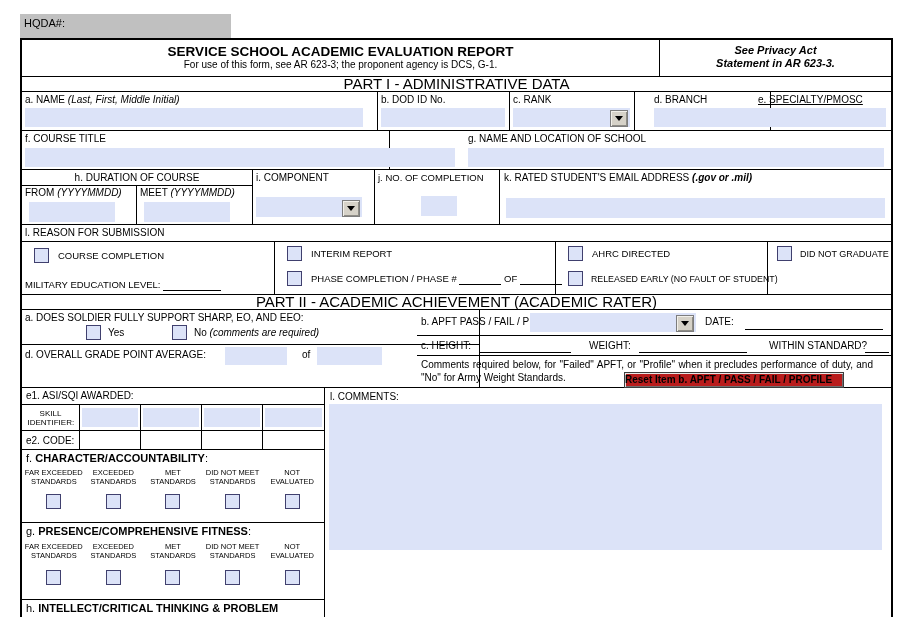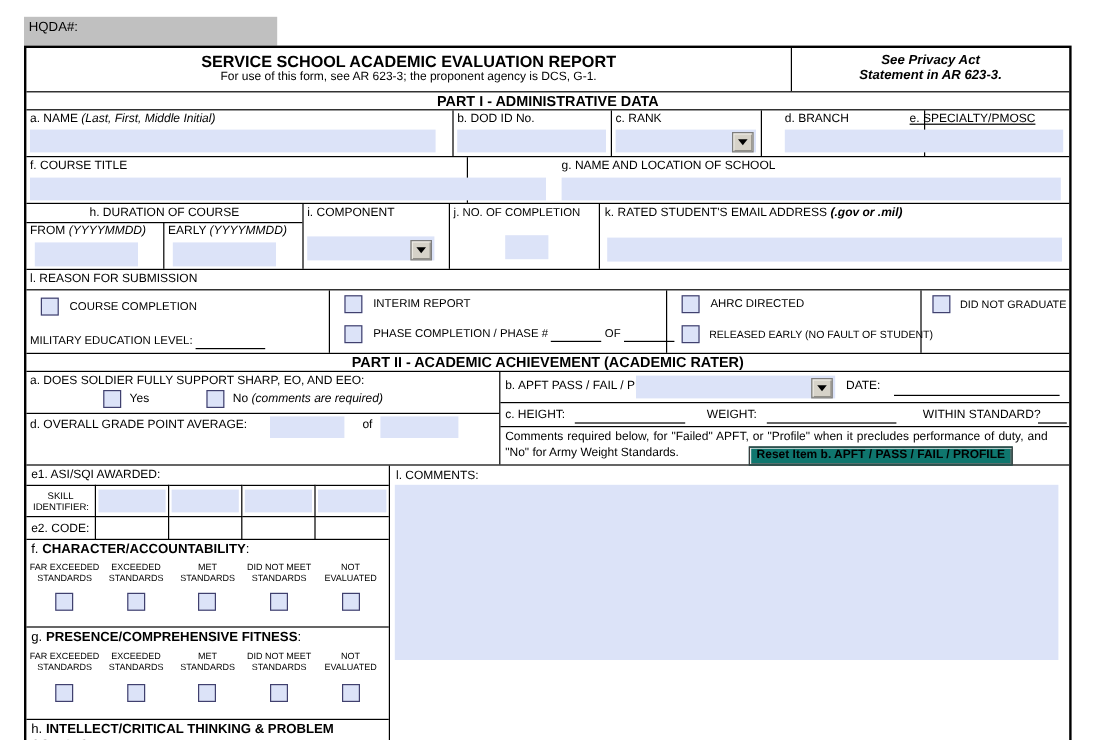--- a/index.html
+++ b/index.html
@@ -16,33 +16,33 @@
   .ddbtn{position:absolute;right:2px;top:2px;width:16px;height:15px;background:#d6d2c8;
          border:1px solid #7d7d7d;box-shadow:inset 1px 1px 0 #f2f0ea, inset -1px -1px 0 #8f8d86;
          display:flex;align-items:center;justify-content:center;}
   .tri{width:0;height:0;border-left:4px solid transparent;border-right:4px solid transparent;
        border-top:5px solid #000;}
   .form{position:absolute;left:20px;top:38px;width:873px;height:600px;border:2px solid #000;
         box-sizing:border-box;background:#fff;}
   .cell{position:absolute;box-sizing:border-box;border-right:1px solid #000;top:0;bottom:0;}
   .cell.last{border-right:none;}
   .row{position:absolute;left:0;right:0;border-bottom:1px solid #000;box-sizing:border-box;}
-  .bar{font-size:12px;font-weight:bold;text-align:center;line-height:14px;}
+  .bar{font-size:15px;font-weight:normal;text-align:center;line-height:14px;}
   .rate-head{font-size:7.5px;line-height:9px;text-align:center;font-weight:normal;}
   .rate-col{flex:1;display:flex;flex-direction:column;align-items:center;}
   .sec-title{font-size:11px;line-height:13px;padding:2px 0 0 4px;}
   .sec-title b{font-size:11px;}
   .skill-grid{position:absolute;left:0;right:0;top:16px;display:grid;
               grid-template-columns:58px 1fr 1fr 1fr 1fr;grid-template-rows:26px 20px;}
   .skill-grid>div{border-top:1px solid #000;border-right:1px solid #000;position:relative;}
   .skill-grid>div:nth-child(5n){border-right:none;}
   .sk-inner{position:absolute;left:2px;right:2px;top:3px;bottom:3px;background:#dce3f8;}
-  .resetbtn{position:absolute;background:#0f766e;border:1px solid #3c3c3c;
+  .resetbtn{position:absolute;background:#b91c1c;border:1px solid #3c3c3c;
             box-shadow:inset 1px 1px 0 #e6e6e6, inset -1px -1px 0 #707070;
-            font-size:10px;font-weight:bold;text-align:center;line-height:13px;cursor:default;}
+            font-size:10px;font-weight:bold;line-height:13px;cursor:default;}
 </style>
 </head>
 <body>
 
 <div class="page">
 
   <div class="abs" style="left:20px;top:14px;width:211px;height:31px;background:#c0c0c0;">
     <span class="lbl" style="position:absolute;left:4px;top:3px;font-size:11px;">HQDA#:</span>
   </div>
 
@@ -107,21 +107,21 @@
         <div class="lbl" style="text-align:center;border-bottom:1px solid #000;padding:2px 0 1px 0;">h. DURATION OF COURSE</div>
         <div class="abs" style="left:0;top:15px;bottom:0;width:115px;border-right:1px solid #000;">
           <div class="lbl" style="margin:2px 0 0 3px;">
             <span>FROM</span>
             <span class="it">(YYYYMMDD)</span>
           </div>
           <div class="abs field" style="left:7px;top:17px;width:86px;height:20px;"></div>
         </div>
         <div class="abs" style="left:115px;top:15px;bottom:0;right:0;">
           <div class="lbl" style="margin:2px 0 0 3px;">
-            <span>EARLY</span>
+            <span>MEET</span>
             <span class="it">(YYYYMMDD)</span>
           </div>
           <div class="abs field" style="left:7px;top:17px;width:86px;height:20px;"></div>
         </div>
       </div>
       <div class="cell" style="left:231px;width:122px;">
         <div class="lbl" style="margin:2px 0 0 3px;">i. COMPONENT</div>
         <div class="abs field" style="left:3px;top:27px;width:106px;height:20px;">
           <span class="ddbtn" style="top:2.5px;">
               <span class="tri"></span>
@@ -186,21 +186,21 @@
           <span class="cb"></span>
           <span class="lbl" style="font-size:9px;">DID NOT GRADUATE</span>
         </div>
       </div>
     </div>
 
     <div class="row bar" style="top:255px;height:15px;">PART II - ACADEMIC ACHIEVEMENT (ACADEMIC RATER)</div>
 
     <div class="row" style="top:270px;height:78px;">
 
-      <div class="cell" style="left:0;width:395px;text-decoration:underline;">
+      <div class="cell" style="left:0;width:458px;text-decoration:underline;">
         <div class="abs" style="left:0;right:0;top:0;height:35px;border-bottom:1px solid #000;">
           <div class="lbl" style="margin:2px 0 0 3px;">a. DOES SOLDIER FULLY SUPPORT SHARP, EO, AND EEO:</div>
           <span class="cb abs" style="left:64px;top:15px;"></span>
           <span class="abs lbl" style="left:86px;top:17px;">Yes</span>
           <span class="cb abs" style="left:150px;top:15px;"></span>
           <span class="abs lbl" style="left:172px;top:17px;">
             <span>No</span>
             <span class="it">(comments are required)</span>
           </span>
         </div>

